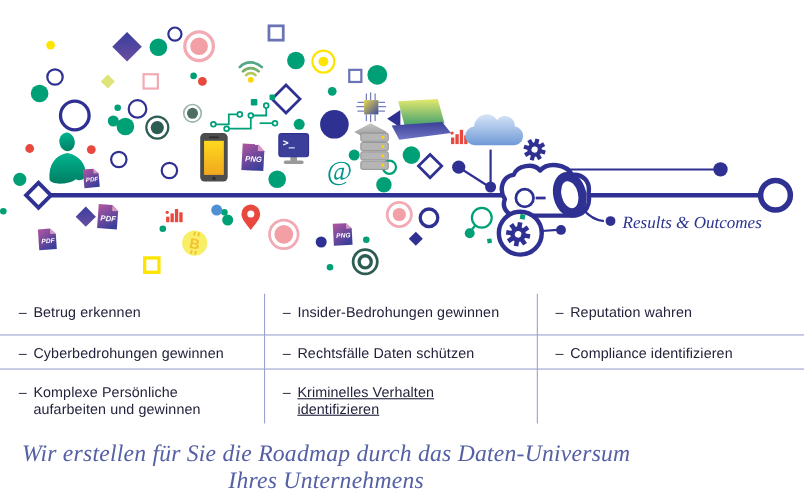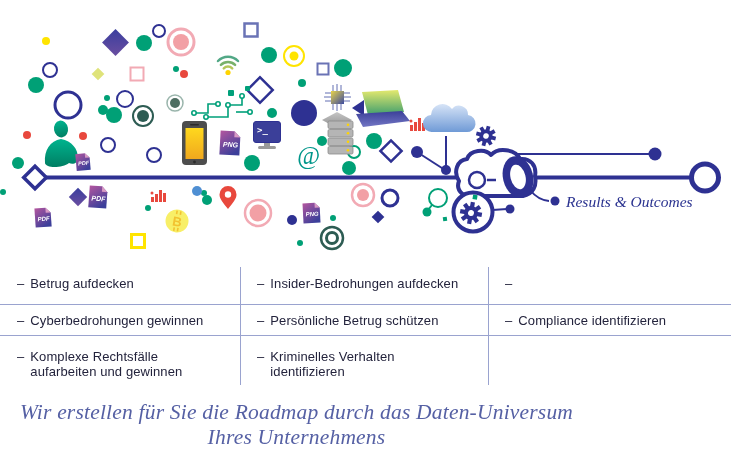--- a/index.html
+++ b/index.html
@@ -9,21 +9,21 @@
   
   .benefits{position:absolute;top:262px;left:0;width:731px;height:128px;}
   .b-row{display:grid;grid-template-columns:240px 248px 243px;}
   .b-row.r1{height:42px;}
   .b-row.r2{height:30px;border-top:1px solid #9aa3cf;}
   .b-row.r3{height:56px;border-top:1px solid #9aa3cf;}
   .b-cell{display:flex;align-items:center;padding-left:17px;box-sizing:border-box;}
   .b-item{display:flex;gap:6px;font-size:13px;line-height:15px;color:#23233c;letter-spacing:.1px;}
   .b-dash{flex-shrink:0;}
   .w190{max-width:196px;}
-  .w160{max-width:160px;}
+  .w160{max-width:160px;text-decoration:underline;}
   .vline{position:absolute;top:5px;width:1px;height:118px;background:#9aa3cf;}
   .vline.v1{left:240px;} .vline.v2{left:488px;}
   
   .tagline{position:absolute;top:400px;left:0;width:593px;text-align:center;
            font-family:"Liberation Serif",serif;font-style:italic;
            font-size:21.5px;color:#5560a4;letter-spacing:.2px;}
   
   .results-text{font-family:"Liberation Serif",serif;font-style:italic;font-size:15.5px;fill:#2b3390;}
   .file-label{font-family:"Liberation Sans",sans-serif;font-style:italic;font-weight:bold;fill:#ffffff;}
   .term-label{font-family:"DejaVu Sans Mono",monospace;font-weight:bold;fill:#ffffff;font-size:9px;}
@@ -361,62 +361,63 @@
   </svg>
 
   <div class="benefits">
     <div class="vline v1"></div>
     <div class="vline v2"></div>
 
     <div class="b-row r1">
       <div class="b-cell">
         <div class="b-item">
             <span class="b-dash">–</span>
-            <span>Betrug aufdecken</span>
-          </div>
-      </div>
-      <div class="b-cell">
-        <div class="b-item">
-            <span class="b-dash">–</span>
-            <span>Insider-Bedrohungen aufdecken</span>
-          </div>
-      </div>
-      <div class="b-cell">
-        <div class="b-item">
-            <span class="b-dash">–</span>
+            <span>Betrug erkennen</span>
+          </div>
+      </div>
+      <div class="b-cell">
+        <div class="b-item">
+            <span class="b-dash">–</span>
+            <span>Insider-Bedrohungen gewinnen</span>
+          </div>
+      </div>
+      <div class="b-cell">
+        <div class="b-item">
+            <span class="b-dash">–</span>
+            <span>Reputation wahren</span>
           </div>
       </div>
     </div>
 
     <div class="b-row r2">
       <div class="b-cell">
         <div class="b-item">
             <span class="b-dash">–</span>
             <span>Cyberbedrohungen gewinnen</span>
           </div>
       </div>
       <div class="b-cell">
         <div class="b-item">
             <span class="b-dash">–</span>
-            <span>Persönliche Betrug schützen</span>
+            <span>Rechtsfälle Daten schützen</span>
           </div>
       </div>
       <div class="b-cell">
         <div class="b-item">
             <span class="b-dash">–</span>
             <span>Compliance identifizieren</span>
           </div>
       </div>
     </div>
 
     <div class="b-row r3">
       <div class="b-cell">
         <div class="b-item">
             <span class="b-dash">–</span>
-            <span class="w190">Komplexe Rechtsfälle aufarbeiten und gewinnen</span>
+            <span class="w190">Komplexe Persönliche aufarbeiten und gewinnen</span>
           </div>
       </div>
       <div class="b-cell">
         <div class="b-item">
             <span class="b-dash">–</span>
             <span class="w160">Kriminelles Verhalten identifizieren</span>
           </div>
       </div>
       <div class="b-cell">
         <div class="b-item"></div>

